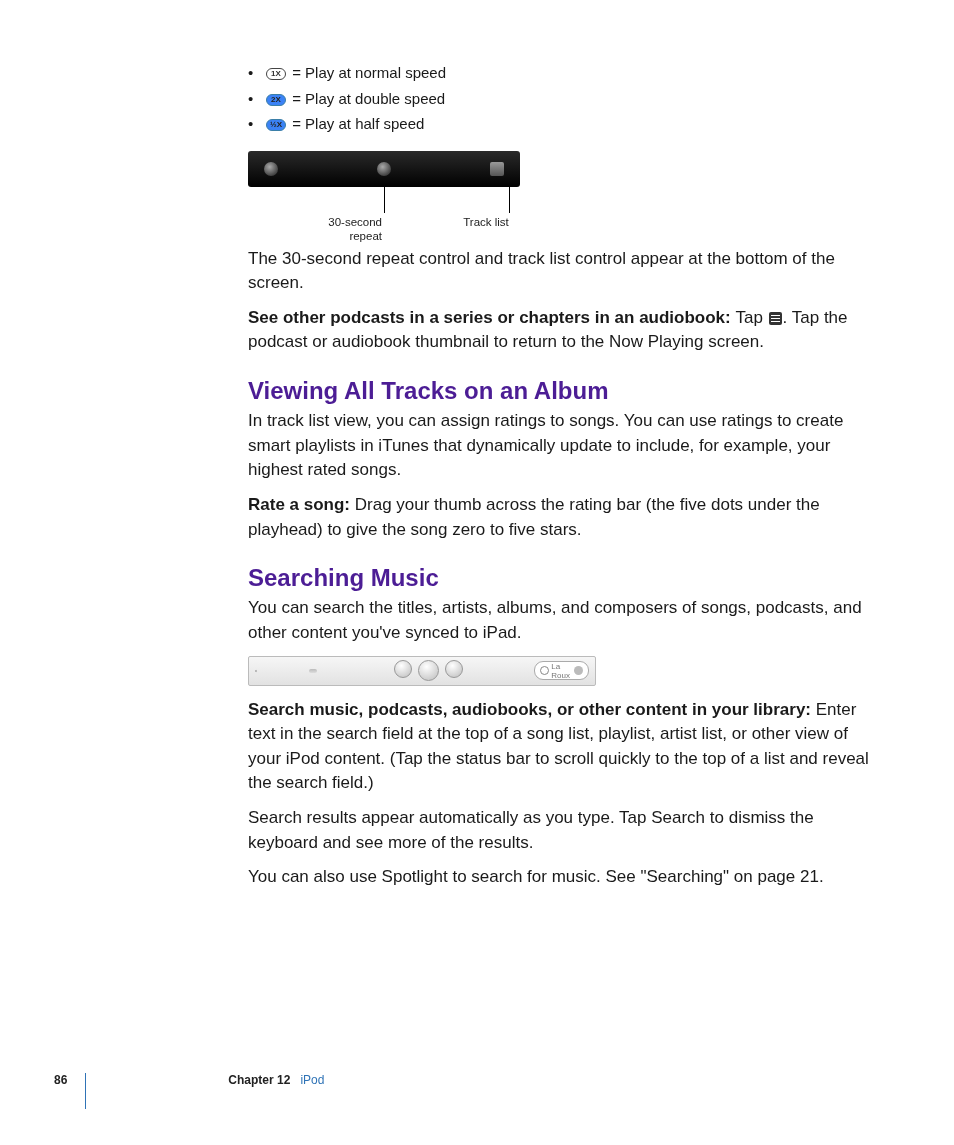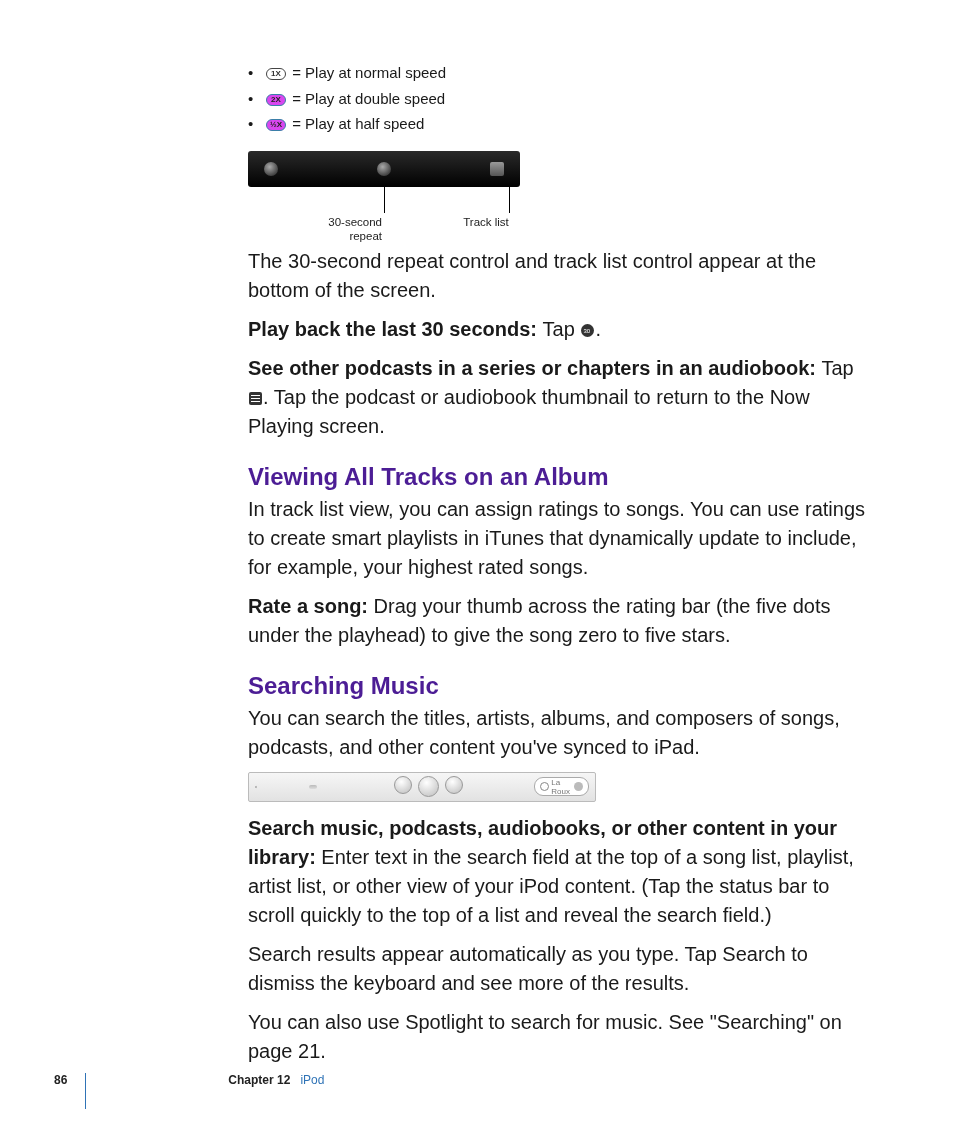--- a/index.html
+++ b/index.html
@@ -43,21 +43,21 @@
     border-radius: 6px;
     padding: 0 3px;
     line-height: 10px;
     vertical-align: middle;
     margin-right: 2px;
     min-width: 12px;
     text-align: center;
     color: #333;
   }
   .speed-badge.blue {
-    background: #d946ef;
+    background: #3b82f6;
     border-color: #3b7fa8;
     color: #222;
   }
   .player-bar {
     width: 272px;
     height: 36px;
     background: linear-gradient(#2a2a2a, #000);
     border-radius: 3px;
     position: relative;
     margin: 8px 0 4px 0;
@@ -87,21 +87,21 @@
   }
   .callout-label {
     position: absolute;
     font-size: 11.5px;
     color: #222;
     top: 24px;
     text-align: center;
     line-height: 1.25;
   }
   p.body {
-    font-size: 20px;
+    font-size: 17px;
     line-height: 1.45;
     margin: 0 0 10px 0;
   }
   .bold { font-weight: 600; }
   h2.section {
     color: #4c1d95;
     font-size: 24px;
     font-weight: 600;
     margin: 22px 0 4px 0;
   }
@@ -246,23 +246,20 @@
     <div class="callout-line" style="left:261px"></div>
     <div class="callout-label" style="left:74px; width:60px; text-align:right;">
       <span>30-second</span><br>
       <span>repeat</span>
     </div>
     <div class="callout-label" style="left:208px; width:60px;">Track list</div>
   </div>
 
   <p class="body">The 30-second repeat control and track list control appear at the bottom of the screen.</p>
 
-  <p class="body">
-    <span class="bold">Play back the last 30 seconds:  </span><span>Tap </span><span class="inline-icon repeat"></span>.
-  </p>
 
   <p class="body">
     <span class="bold">See other podcasts in a series or chapters in an audiobook: </span><span>Tap </span><span class="inline-icon list"></span><span>. Tap the podcast or audiobook thumbnail to return to the Now Playing screen.</span>
   </p>
 
   <h2 class="section">Viewing All Tracks on an Album</h2>
 
 
   <p class="body">In track list view, you can assign ratings to songs. You can use ratings to create smart playlists in iTunes that dynamically update to include, for example, your highest rated songs.</p>
 

